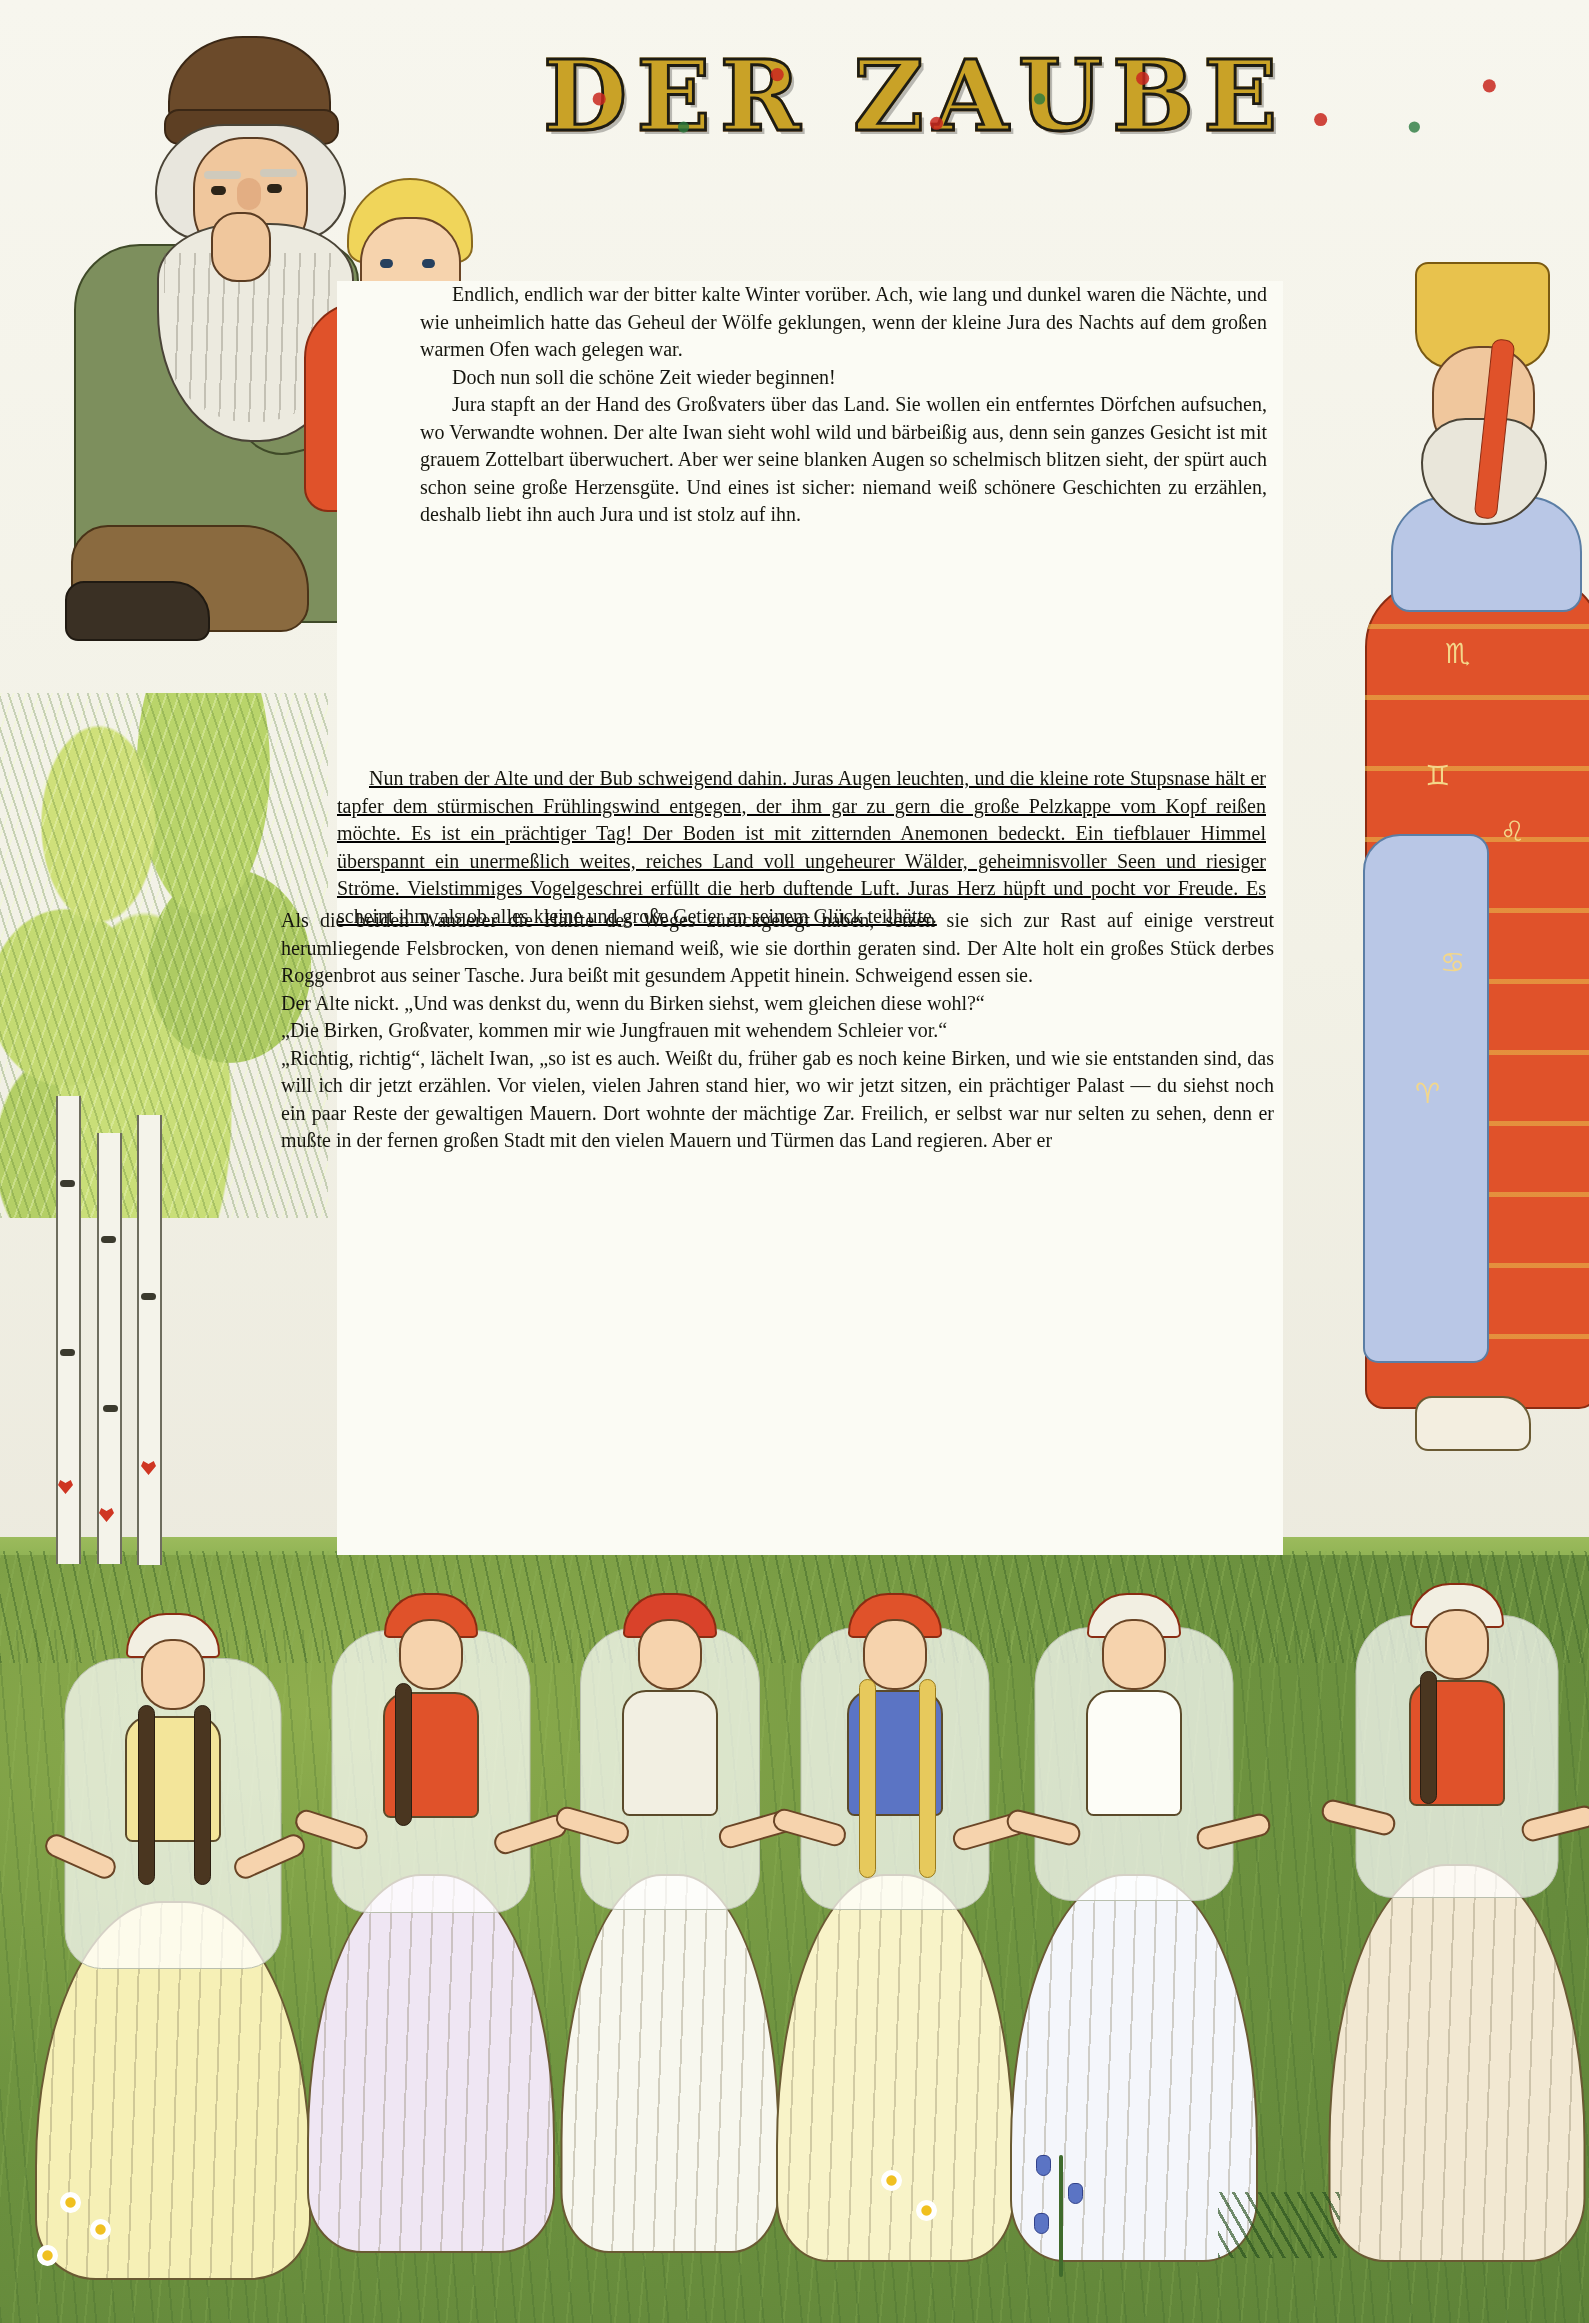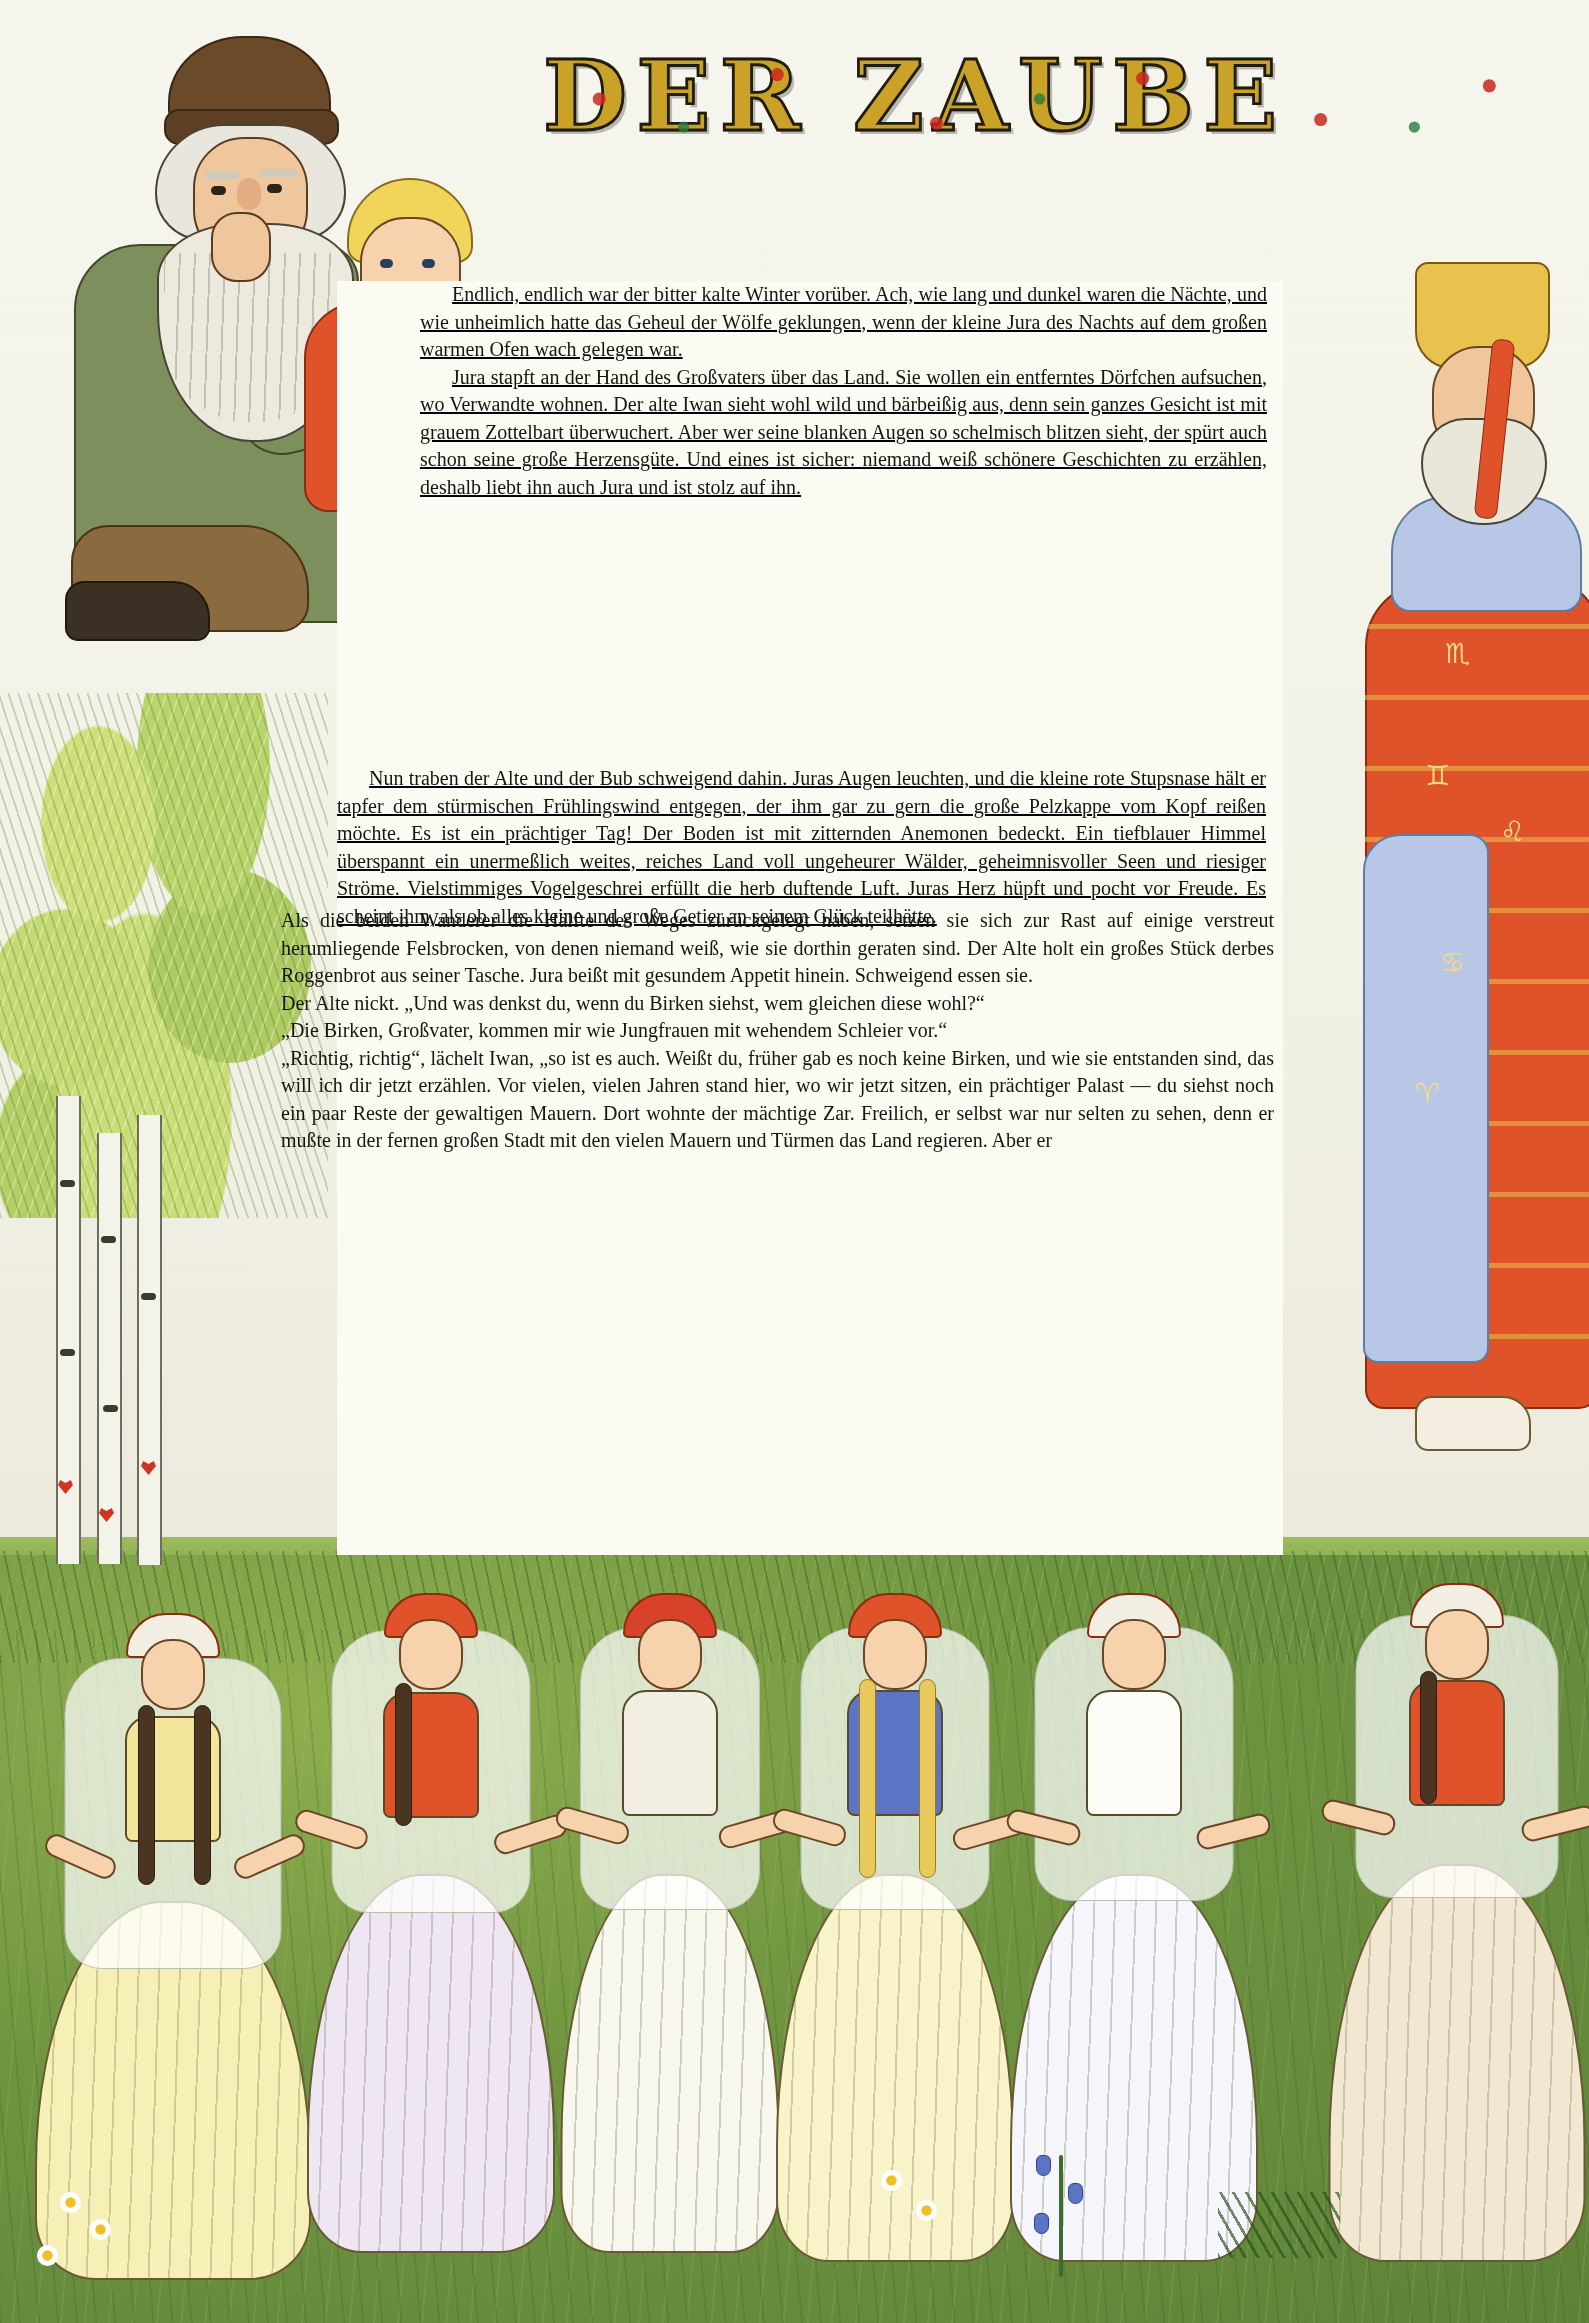--- a/index.html
+++ b/index.html
@@ -101,21 +101,20 @@
     font-size: 20px;
     line-height: 27.5px;
     color: #16160f;
     hyphens: manual;
   }
   .para.indent { text-indent: 32px; }
   .col-narrow {
     position: absolute;
     left: 420px; top: 281px;
     width: 847px;
-    text-decoration: underline;
   }
   .col-mid {
     position: absolute;
     left: 337px; top: 765px;
     width: 929px;
     text-decoration: underline;
   }
   .col-wide {
     position: absolute;
     left: 281px; top: 907px;
@@ -431,20 +430,21 @@
     <span class="zodiac" style="left:66px; top:525px;">♊</span>
     <span class="zodiac" style="left:141px; top:581px;">♌</span>
     <span class="zodiac" style="left:81px; top:712px;">♋</span>
     <span class="zodiac" style="left:56px; top:843px;">♈</span>
   </div>
 
   <div class="text-panel"></div>
 
   <div class="col-narrow">
     <p class="para indent">Endlich, endlich war der bitter kalte Winter vorüber. Ach, wie lang und dunkel waren die Nächte, und wie unheimlich hatte das Geheul der Wölfe geklungen, wenn der kleine Jura des Nachts auf dem großen warmen Ofen wach gelegen war.</p>
+    <p class="para indent">Doch nun soll die schöne Zeit wieder beginnen!</p>
     <p class="para indent">Jura stapft an der Hand des Großvaters über das Land. Sie wollen ein entferntes Dörfchen aufsuchen, wo Verwandte wohnen. Der alte Iwan sieht wohl wild und bärbeißig aus, denn sein ganzes Gesicht ist mit grauem Zottelbart überwuchert. Aber wer seine blanken Augen so schelmisch blitzen sieht, der spürt auch schon seine große Herzensgüte. Und eines ist sicher: niemand weiß schönere Geschichten zu erzählen, deshalb liebt ihn auch Jura und ist stolz auf ihn.</p>
   </div>
 
   <div class="col-mid">
     <p class="para indent">Nun traben der Alte und der Bub schweigend dahin. Juras Augen leuchten, und die kleine rote Stupsnase hält er tapfer dem stürmischen Frühlingswind entgegen, der ihm gar zu gern die große Pelzkappe vom Kopf reißen möchte. Es ist ein prächtiger Tag! Der Boden ist mit zitternden Anemonen bedeckt. Ein tiefblauer Himmel überspannt ein unermeßlich weites, reiches Land voll ungeheurer Wälder, geheimnisvoller Seen und riesiger Ströme. Vielstimmiges Vogelgeschrei erfüllt die herb duftende Luft. Juras Herz hüpft und pocht vor Freude. Es scheint ihm, als ob alles kleine und große Getier an seinem Glück teilhätte.</p>
   </div>
 
   <div class="col-wide">
     <p class="para">Als die beiden Wanderer die Hälfte des Weges zurückgelegt haben, setzen sie sich zur Rast auf einige verstreut herumliegende Felsbrocken, von denen niemand weiß, wie sie dorthin geraten sind. Der Alte holt ein großes Stück derbes Roggenbrot aus seiner Tasche. Jura beißt mit gesundem Appetit hinein. Schweigend essen sie.</p>
     <p class="para">Der Alte nickt. „Und was denkst du, wenn du Birken siehst, wem gleichen diese wohl?“</p>

